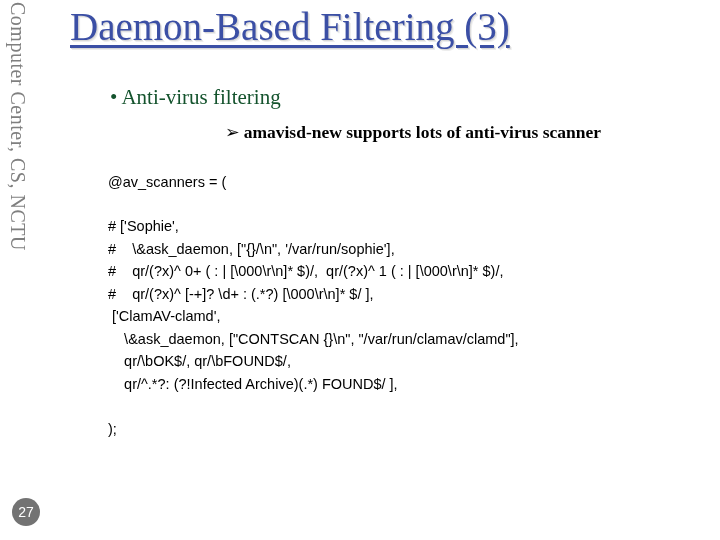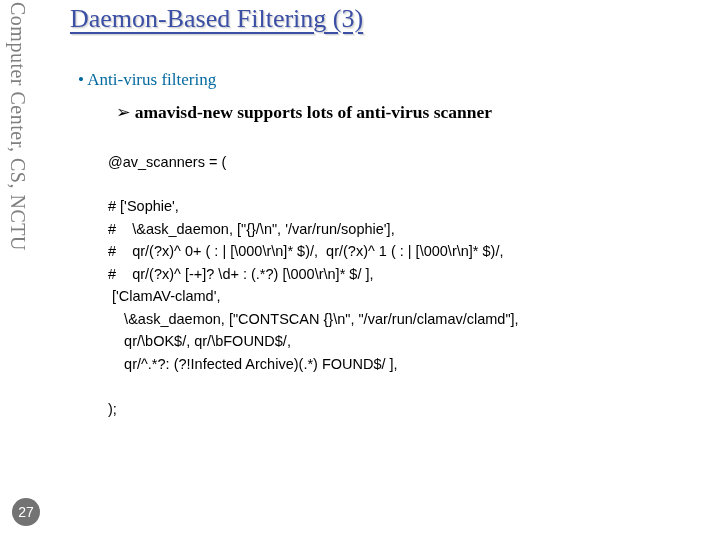--- a/index.html
+++ b/index.html
@@ -45,41 +45,42 @@
     text-align: center;
   }
   .content {
     position: absolute;
     left: 70px;
     top: 0;
     right: 10px;
   }
   .title {
     margin-top: 4px;
-    font-size: 26px;
+    font-size: 39px;
     color: #3b4fa5;
     text-shadow: 1px 1px 0 #d7d7d7, 2px 2px 0 #ededed;
     text-decoration: underline;
     text-decoration-color: #3b4fa5;
     text-underline-offset: 5px;
     font-weight: normal;
   }
   .bullets {
     margin-top: 36px;
-    margin-left: 8px;
-    font-size: 17px;
-    color: #0369a1;
+    margin-left: 40px;
+    font-size: 21px;
+    color: #14532d;
   }
   .sub-bullets {
     margin-top: 10px;
     margin-left: 46px;
     font-size: 17.5px;
     font-weight: bold;
     color: #000000;
     line-height: 1.4;
+    text-align: center;
   }
   .arrow {
     font-weight: normal;
     margin-right: 4px;
   }
   .code {
     margin-top: 26px;
     margin-left: 38px;
     font-family: Liberation Sans, sans-serif;
     font-size: 14.5px;

